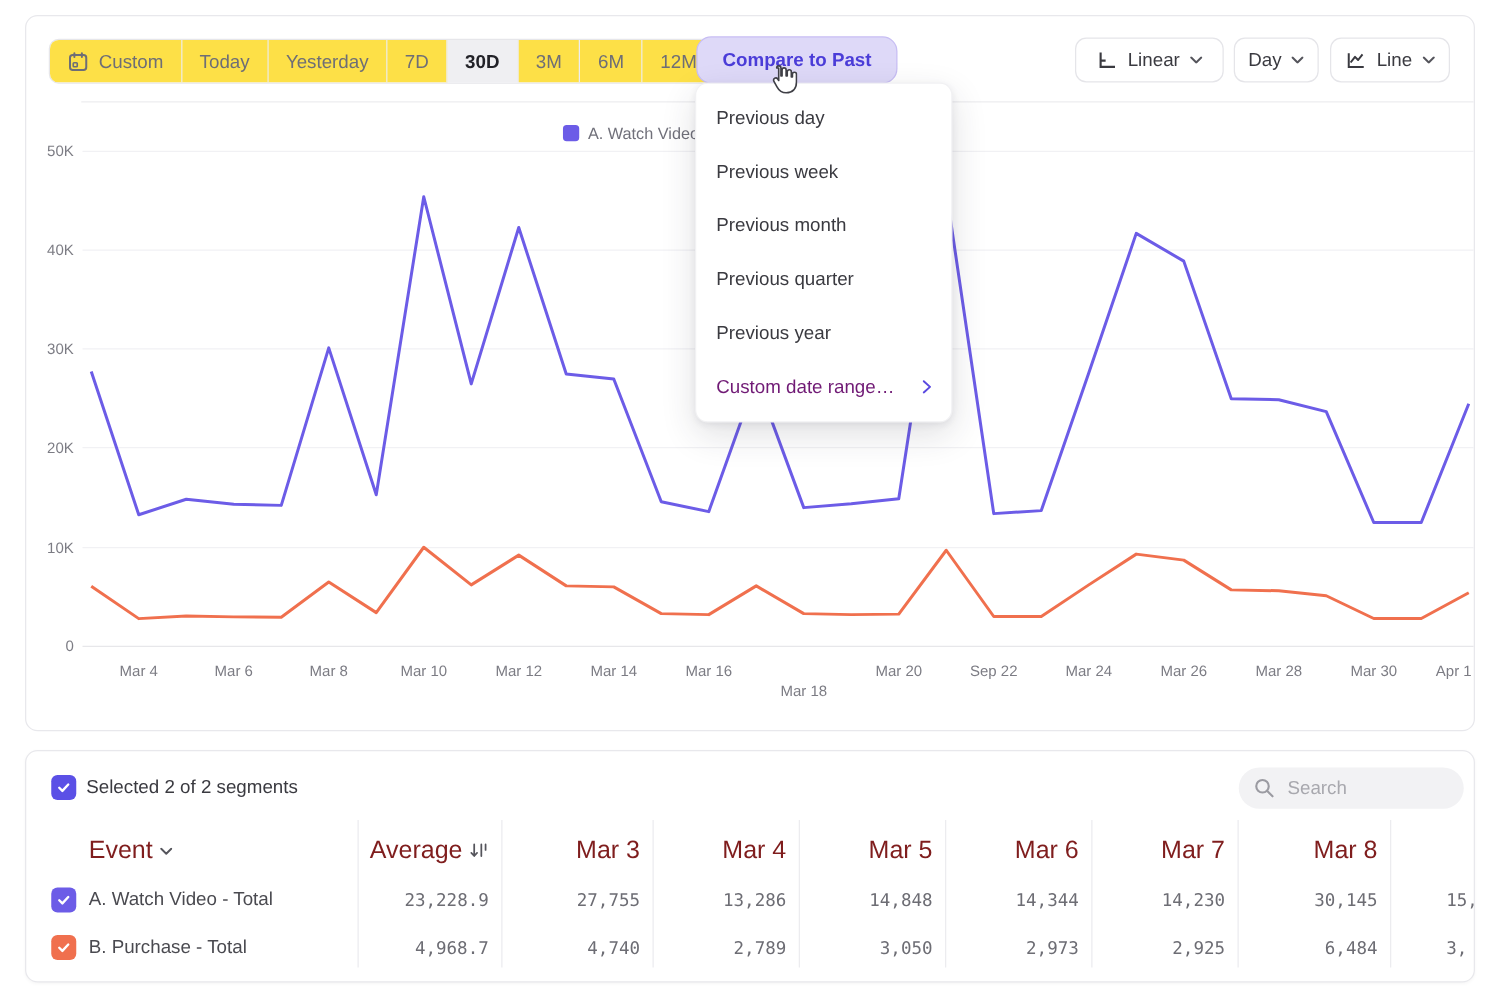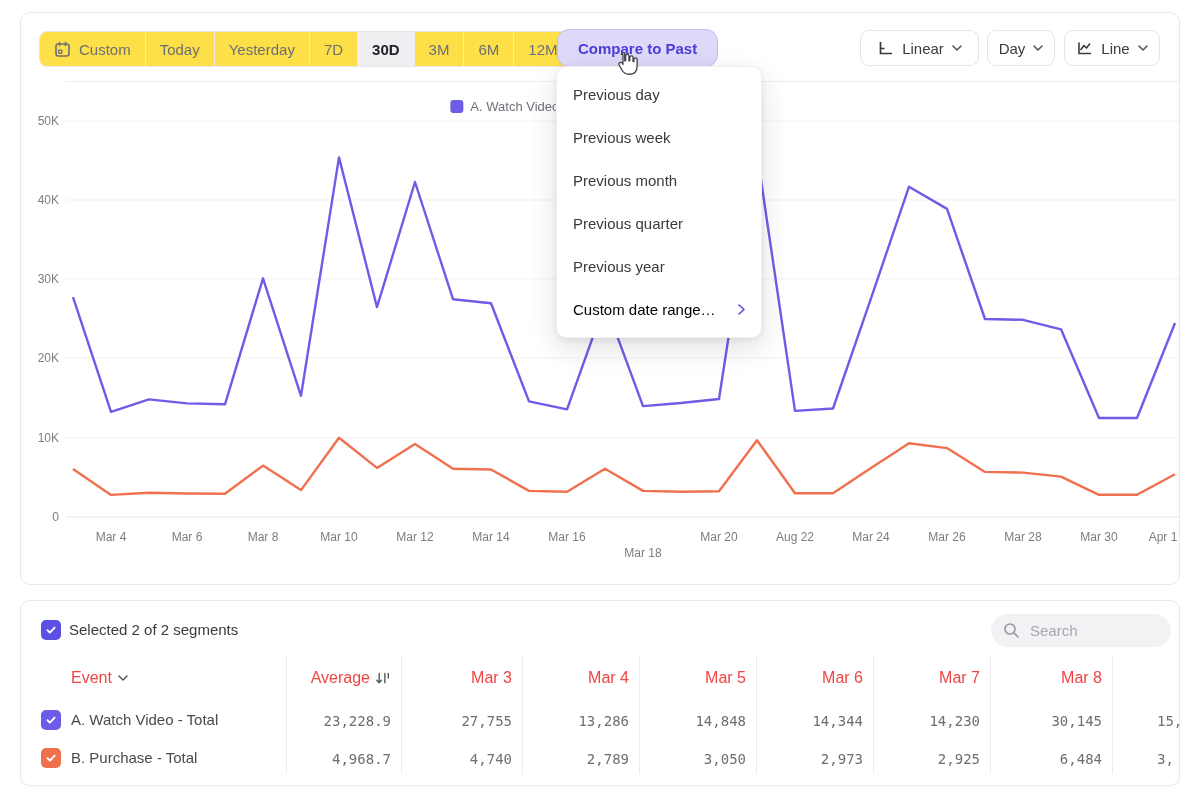--- a/index.html
+++ b/index.html
@@ -28,31 +28,31 @@
   #chart-svg{position:absolute;left:0;top:0;width:1160px;height:573px;}
   .ylab{position:absolute;width:34px;text-align:right;font-size:12px;color:#7c7c84;}
   .xlab{position:absolute;transform:translateX(-50%);font-size:12px;color:#7c7c84;white-space:nowrap;}
   #legend{position:absolute;left:50%;top:86px;transform:translateX(-50%);display:flex;gap:22px;align-items:center;z-index:2;}
   .legend-item{display:flex;align-items:center;gap:7px;font-size:13px;color:#70707a;white-space:nowrap;cursor:pointer;}
   .legend-swatch{width:13px;height:13px;border-radius:3px;flex:0 0 auto;}
   
   #compare-menu{position:absolute;left:556px;top:66px;width:206px;z-index:10;background:#fff;border:1px solid #f1f1f3;
     border-radius:10px;box-shadow:0 10px 28px rgba(40,40,60,.14),0 2px 6px rgba(40,40,60,.08);padding:6px 0;box-sizing:border-box;}
   .menu-item{height:43px;display:flex;align-items:center;padding:0 16px;font-size:15px;color:#3a3a40;cursor:pointer;}
-  .menu-item.custom{color:#000000;justify-content:space-between;}
+  .menu-item.custom{color:#701a75;justify-content:space-between;}
   #cursor{position:absolute;left:612px;top:50px;z-index:20;pointer-events:none;}
   
   .checkbox{position:absolute;width:20px;height:20px;border-radius:5px;display:flex;align-items:center;justify-content:center;cursor:pointer;}
   #selected-label{position:absolute;left:48px;top:20px;font-size:15px;color:#3a3a40;}
   #search-box{position:absolute;left:970px;top:13px;width:180px;height:33px;border-radius:17px;background:#f2f2f4;
     display:flex;align-items:center;gap:8px;padding:0 12px;box-sizing:border-box;}
   #search-input{border:none;outline:none;background:transparent;font-size:15px;color:#14532d;width:120px;font-family:inherit;}
   #search-input::placeholder{color:#a8a8ae;}
   .col-sep{position:absolute;top:55px;width:1px;height:118px;background:#ececef;}
-  .th{position:absolute;top:68px;font-size:16px;font-weight:500;color:#ef4444;white-space:nowrap;}
+  .th{position:absolute;top:68px;font-size:20px;font-weight:500;color:#7f1d1d;white-space:nowrap;}
   .th-right{transform:translateX(-100%);}
   .cell{position:absolute;font-family:"DejaVu Sans Mono","Liberation Mono",monospace;font-size:14px;color:#6d6d74;
     white-space:nowrap;}
   .cell-right{transform:translateX(-100%);}
   .row-label{position:absolute;left:50px;font-size:15px;color:#4a4a50;white-space:nowrap;}
   .hdr-flex{display:flex;align-items:center;gap:6px;}
 </style>
 </head>
 <body>
 
@@ -156,21 +156,21 @@
   <div id="x-labels">
       <div class="xlab" style="left: 90px; top: 517px;">Mar 4</div>
       <div class="xlab" style="left: 166px; top: 517px;">Mar 6</div>
       <div class="xlab" style="left: 242px; top: 517px;">Mar 8</div>
       <div class="xlab" style="left: 318px; top: 517px;">Mar 10</div>
       <div class="xlab" style="left: 394px; top: 517px;">Mar 12</div>
       <div class="xlab" style="left: 470px; top: 517px;">Mar 14</div>
       <div class="xlab" style="left: 546px; top: 517px;">Mar 16</div>
       <div class="xlab" style="left: 622px; top: 517px; margin-top: 16px;">Mar 18</div>
       <div class="xlab" style="left: 698px; top: 517px;">Mar 20</div>
-      <div class="xlab" style="left: 774px; top: 517px;">Aug 22</div>
+      <div class="xlab" style="left: 774px; top: 517px;">Sep 22</div>
       <div class="xlab" style="left: 850px; top: 517px;">Mar 24</div>
       <div class="xlab" style="left: 926px; top: 517px;">Mar 26</div>
       <div class="xlab" style="left: 1002px; top: 517px;">Mar 28</div>
       <div class="xlab" style="left: 1078px; top: 517px;">Mar 30</div>
       <div class="xlab" style="left: 1142px; top: 517px;">Apr 1</div>
     </div>
   <div id="legend">
       <div class="legend-item">
         <span class="legend-swatch" style="background: rgb(108, 92, 231);"></span>
         <span>A. Watch Video - Total</span>

